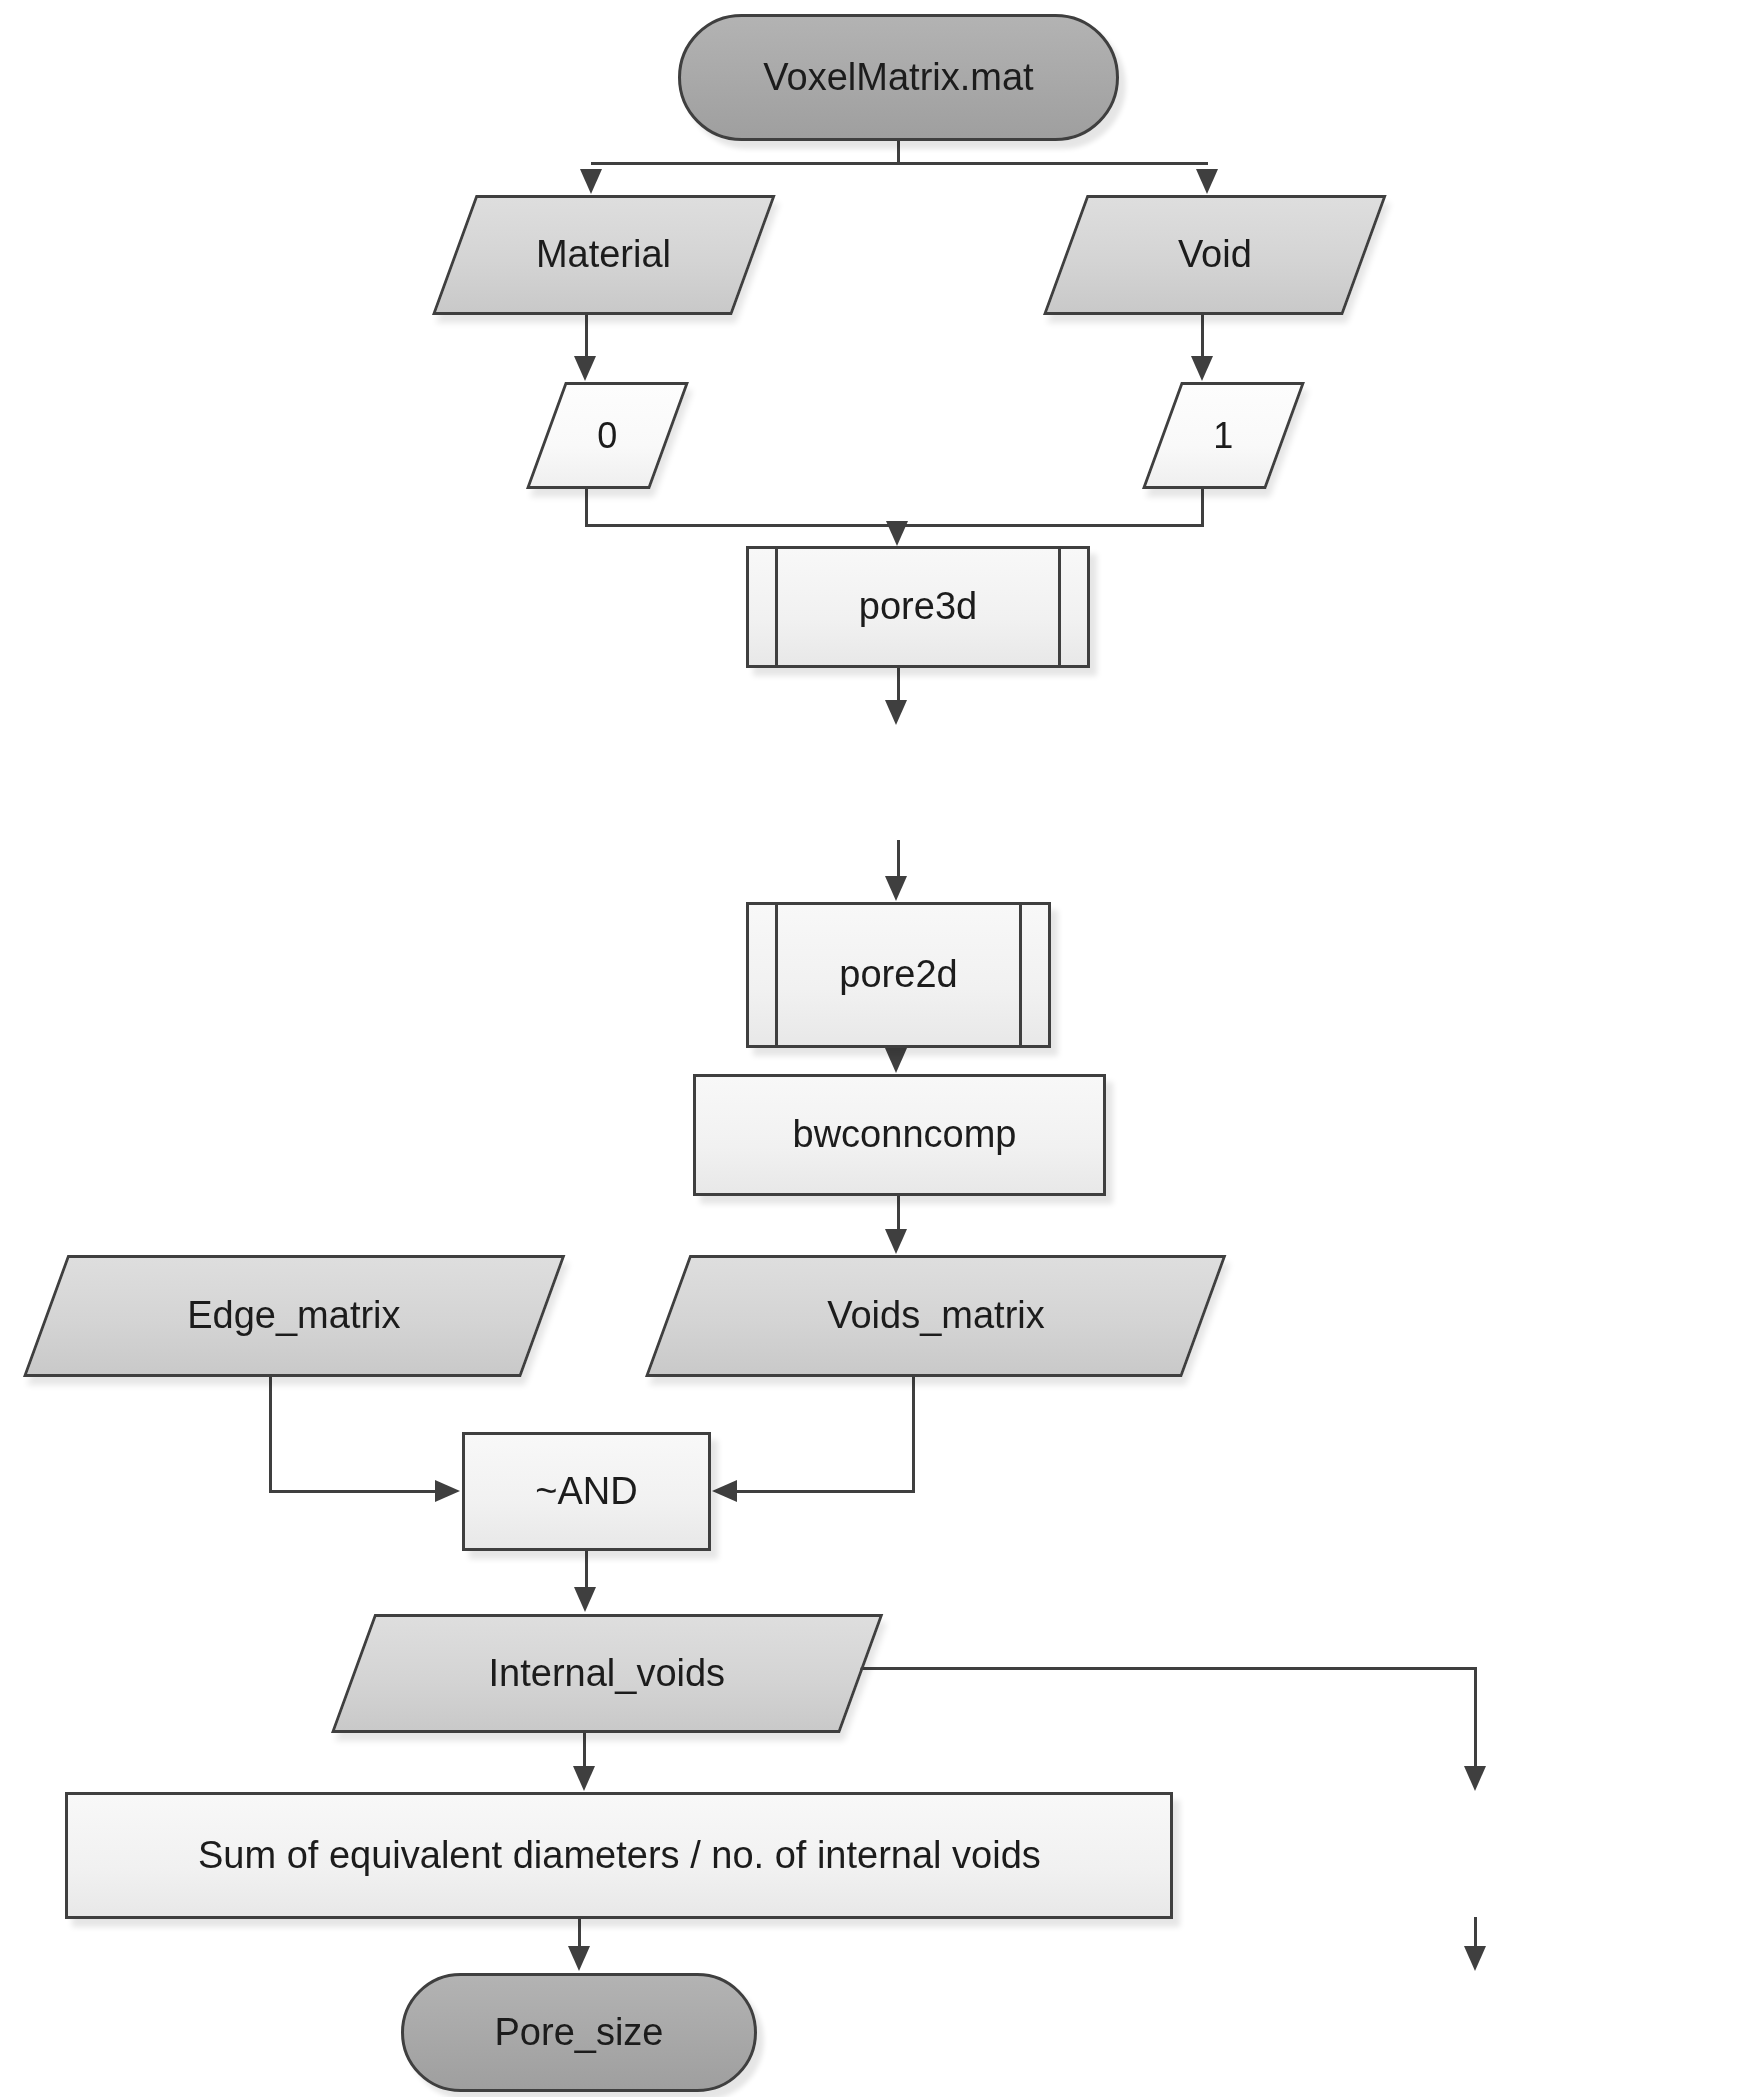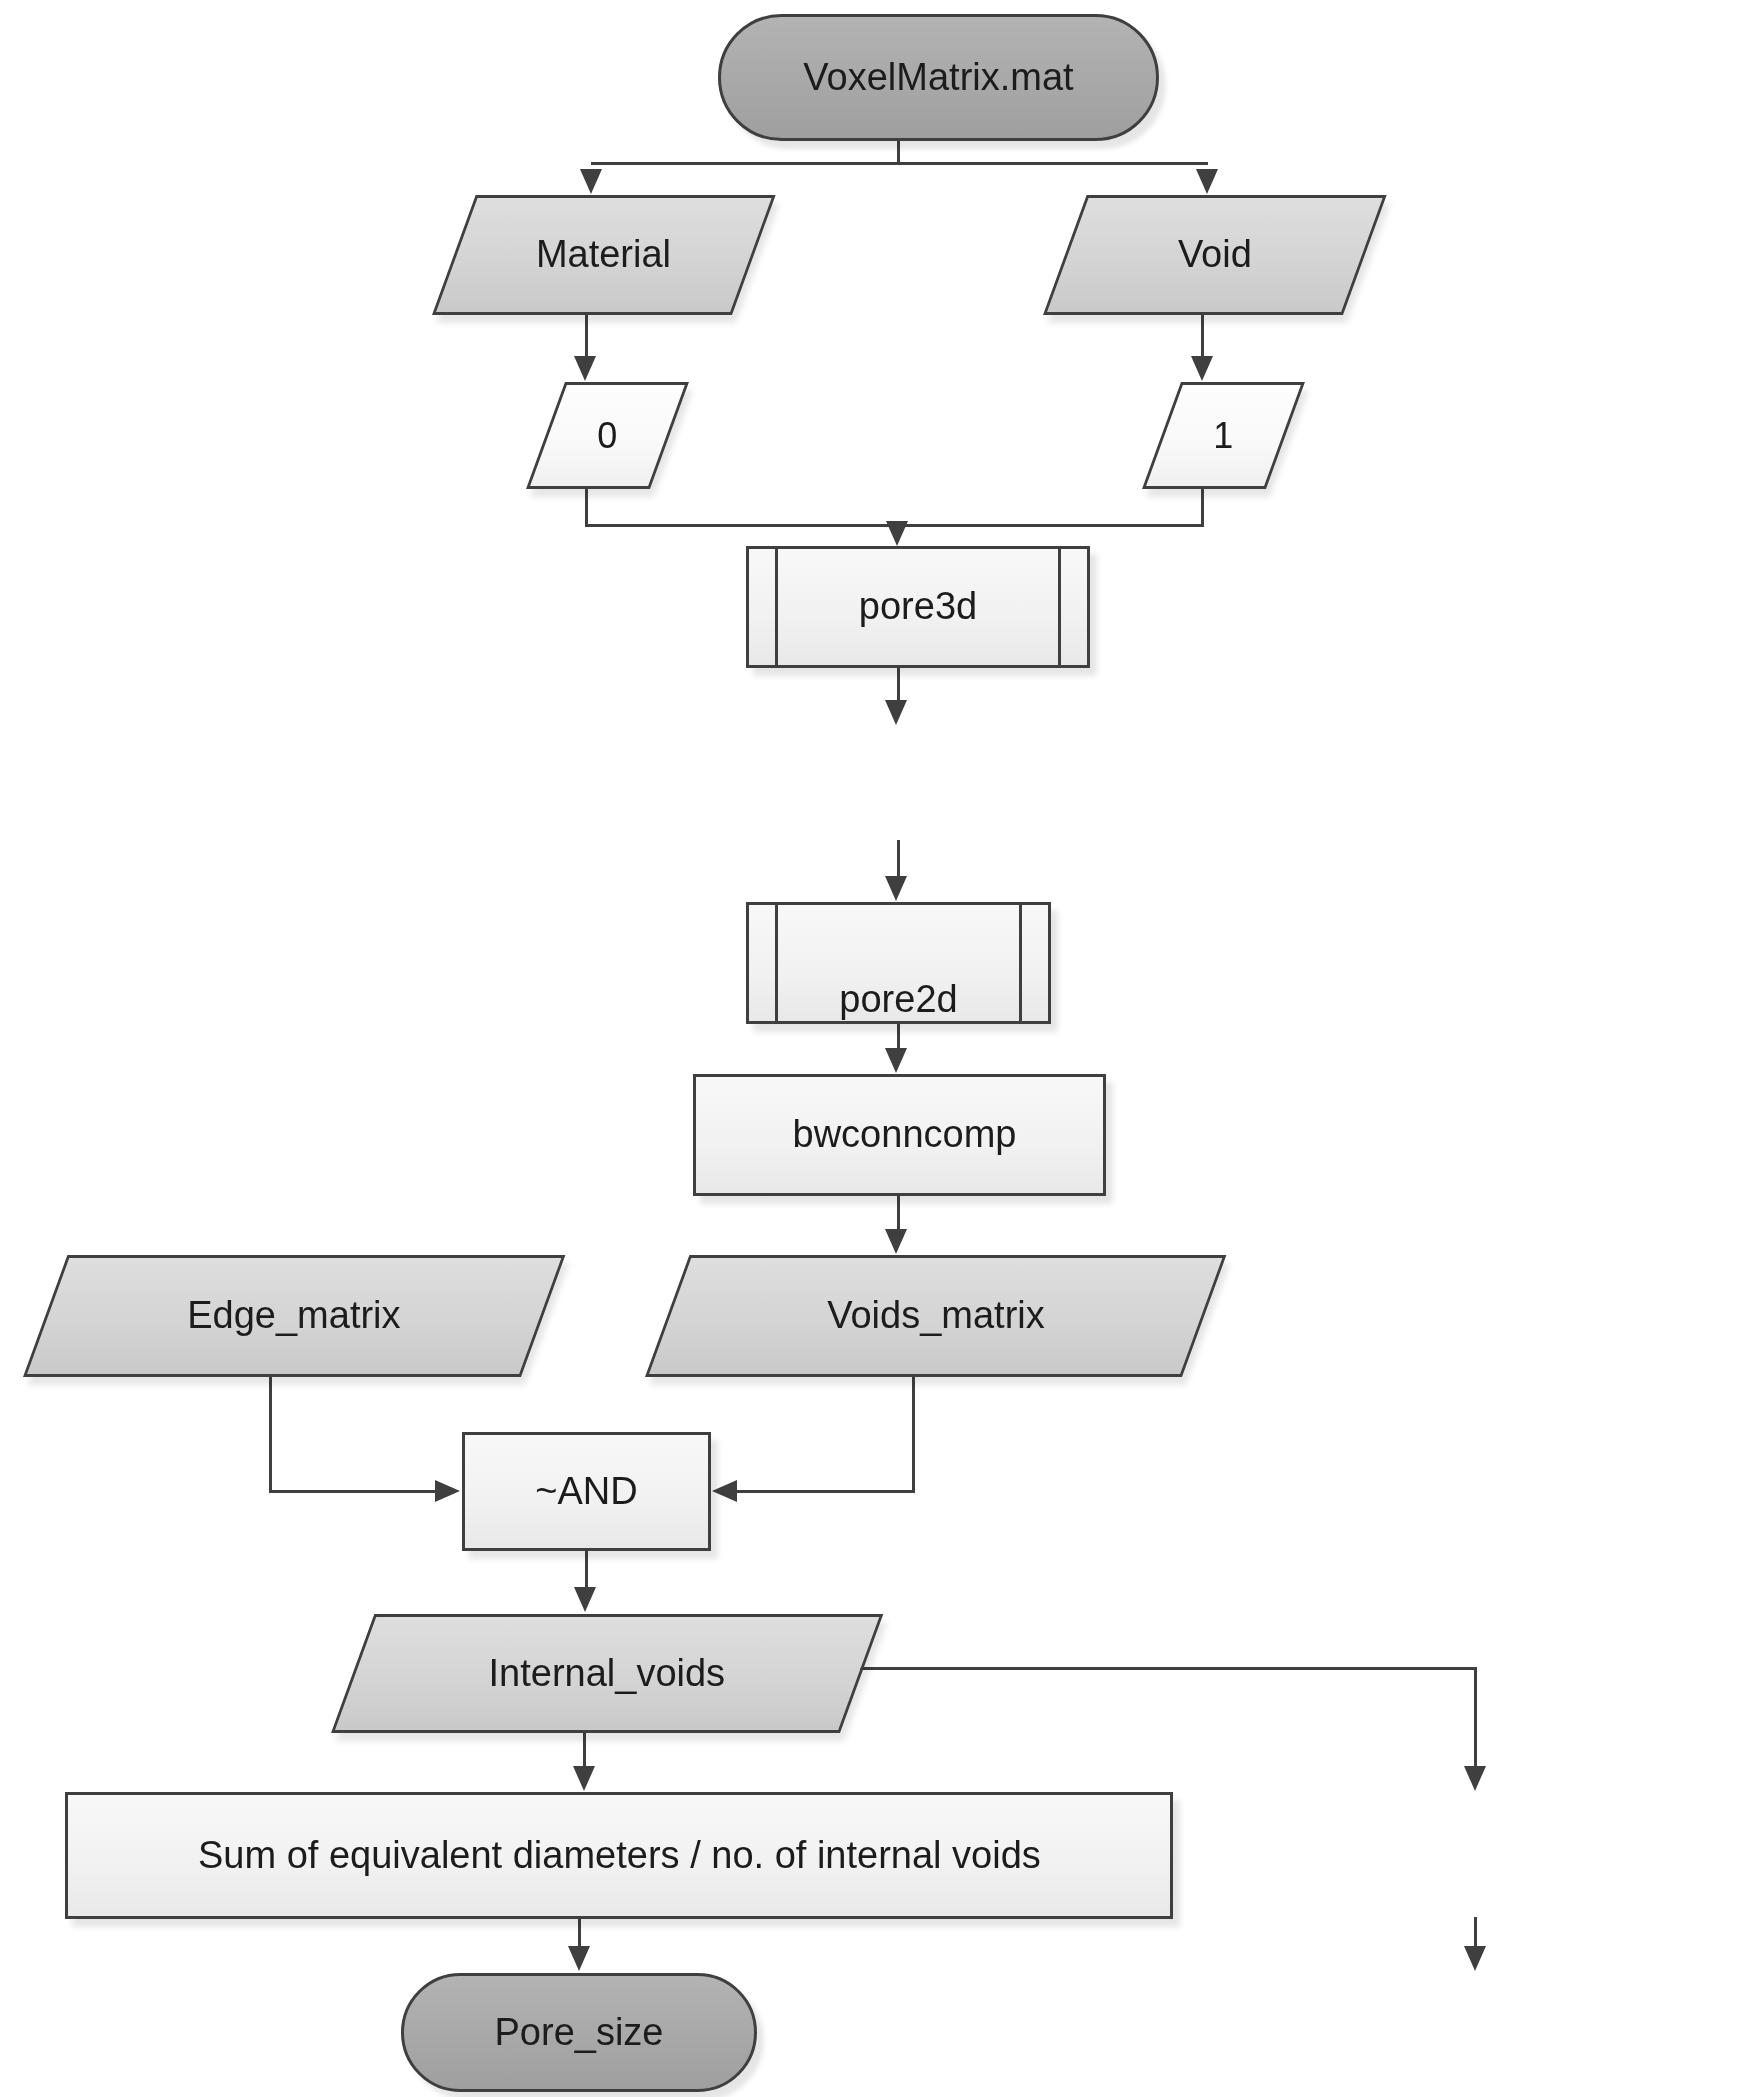--- a/index.html
+++ b/index.html
@@ -98,21 +98,21 @@
 
   <div class="ln v" style="left:583px;top:1730px;height:36px;"></div>
   <div class="arr arr-down" style="left:573px;top:1766px;"></div>
 
   <div class="ln v" style="left:578px;top:1917px;height:29px;"></div>
   <div class="arr arr-down" style="left:568px;top:1946px;"></div>
 
   <div class="ln v" style="left:1474px;top:1917px;height:29px;"></div>
   <div class="arr arr-down" style="left:1464px;top:1946px;"></div>
 
-  <div class="node term dark" style="left:718px;top:14px;width:441px;height:127px;">
+  <div class="node term dark" style="left:678px;top:14px;width:441px;height:127px;">
     <span class="label">VoxelMatrix.mat</span>
   </div>
 
   <div class="node para med" style="left:432px;top:195px;width:300px;height:120px;">
     <span class="label">Material</span>
   </div>
 
   <div class="node para med" style="left:1043px;top:195px;width:300px;height:120px;">
     <span class="label">Void</span>
   </div>
@@ -123,21 +123,21 @@
 
   <div class="node para white small" style="left:1142px;top:382px;width:124px;height:107px;">
     <span class="label">1</span>
   </div>
 
   <div class="node pre light" style="left:746px;top:546px;width:344px;height:122px;">
     <span class="label">pore3d</span>
   </div>
 
 
-  <div class="node pre light" style="left:746px;top:902px;width:305px;height:122px;align-items:flex-end;">
+  <div class="node pre light" style="left:746px;top:902px;width:305px;height:146px;">
     <span class="label">pore2d</span>
   </div>
 
   <div class="node light" style="left:693px;top:1074px;width:413px;height:122px;padding-left:10px;">
     <span class="label">bwconncomp</span>
   </div>
 
   <div class="node para med" style="left:22.6px;top:1255px;width:498px;height:122px;">
     <span class="label">Edge_matrix</span>
   </div>

